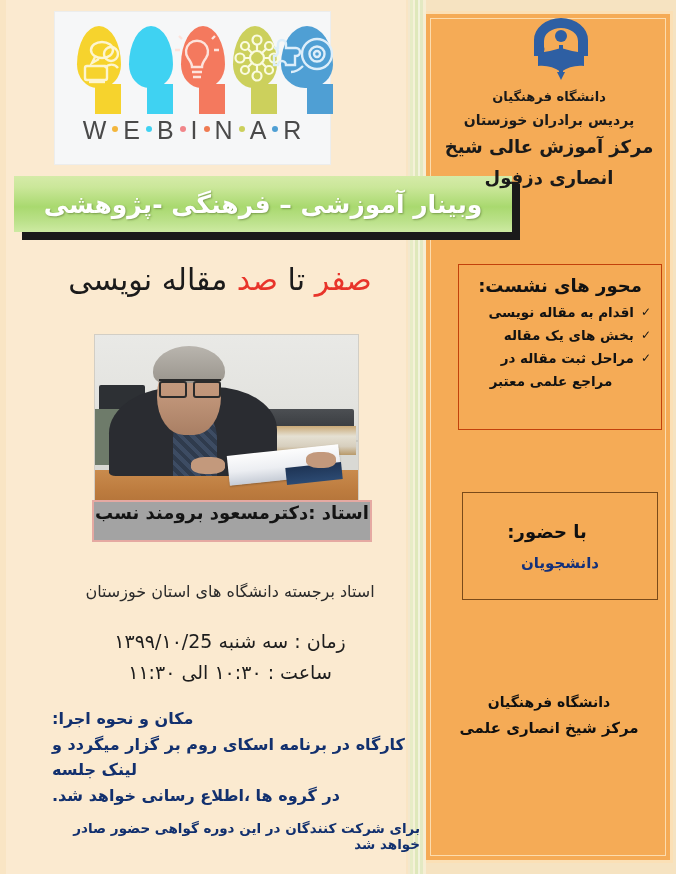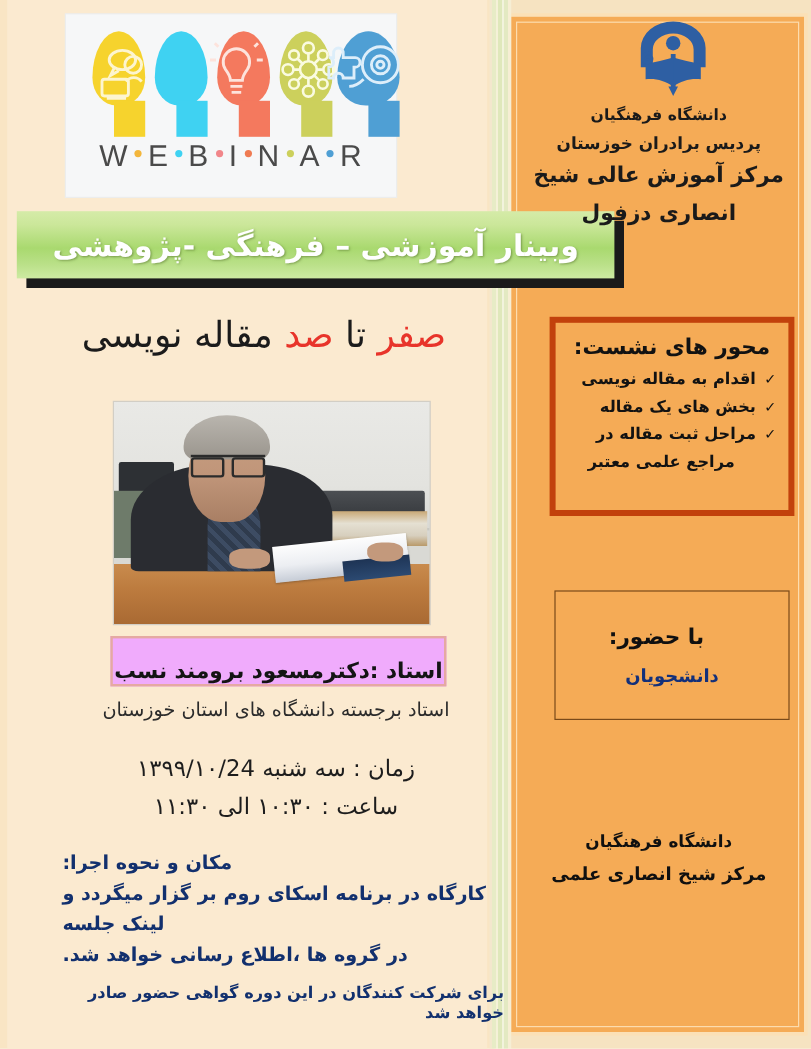--- a/index.html
+++ b/index.html
@@ -244,26 +244,26 @@
     background:#c3997c; border-radius:40%;
   }
   .p-hand2 {
     position:absolute; left:96px; bottom:25%; width:34px; height:9%;
     background:#c3997c; border-radius:40%;
   }
 
   
   .name-box {
     position: absolute;
-    left: 92px; top: 530px;
+    left: 92px; top: 500px;
     width: 276px; height: 38px;
-    background: #f0abfc;
+    background: #a3a3a3;
     border: 2px solid #e5a9a2;
     display: flex;
-    align-items: flex-end;
+    align-items: flex-start;
     justify-content: center;
   }
   .name-box .txt {
     font-size: 18px;
     font-weight: bold;
     color: #141414;
     white-space: nowrap;
   }
   .affil {
     position: absolute;
@@ -321,21 +321,21 @@
     line-height: 1.72;
   }
   .uni-lines .l1 { font-size: 13px; font-weight: bold; }
   .uni-lines .l2 { font-size: 14px; font-weight: bold; }
   .uni-lines .l3 { font-size: 18px; font-weight: bold; }
 
   .topics-box {
     position: absolute;
     left: 458px; top: 264px;
     width: 204px; height: 166px;
-    border: 5px solid #c2410c;
+    border: 1px solid #c2410c;
     padding: 6px 10px;
     box-sizing: border-box;
   }
   .topics-title {
     text-align: center;
     font-size: 18px;
     font-weight: bold;
     color: #121212;
     margin: 4px 0 8px 0;
   }
@@ -506,21 +506,21 @@
     <div class="p-hand"></div>
     <div class="p-hand2"></div>
   </div>
 
   <div class="name-box">
     <span class="txt">استاد :دکترمسعود برومند نسب</span>
   </div>
   <div class="affil">استاد برجسته دانشگاه های استان خوزستان</div>
 
   <div class="date-block">
-    <div>زمان : سه شنبه ۱۳۹۹/۱۰/24</div>
+    <div>زمان : سه شنبه ۱۳۹۹/۱۰/25</div>
     <div>ساعت : ۱۰:۳۰ الی ۱۱:۳۰</div>
   </div>
 
   <div class="venue-block">
     <div>مکان و نحوه اجرا:</div>
     <div>کارگاه در برنامه اسکای روم بر گزار میگردد و لینک جلسه</div>
     <div>در گروه ها ،اطلاع رسانی خواهد شد.</div>
   </div>
 
   <div class="cert-line">برای شرکت کنندگان در این دوره گواهی حضور صادر خواهد شد</div>

